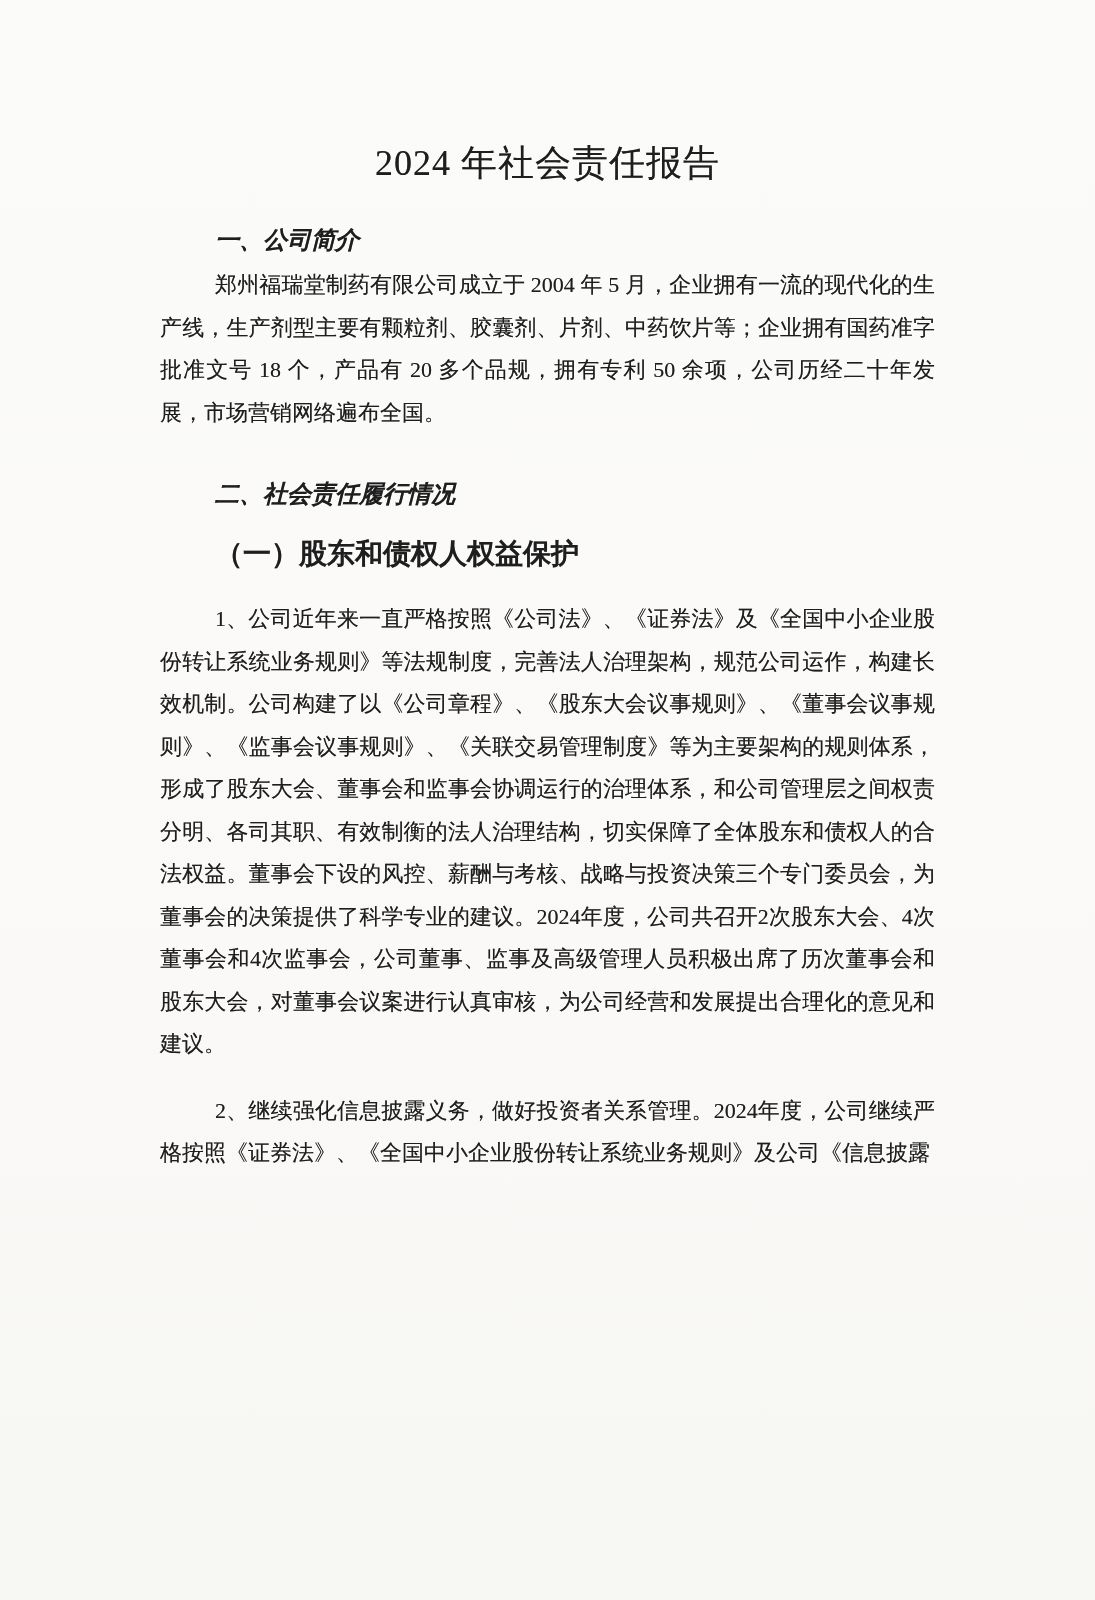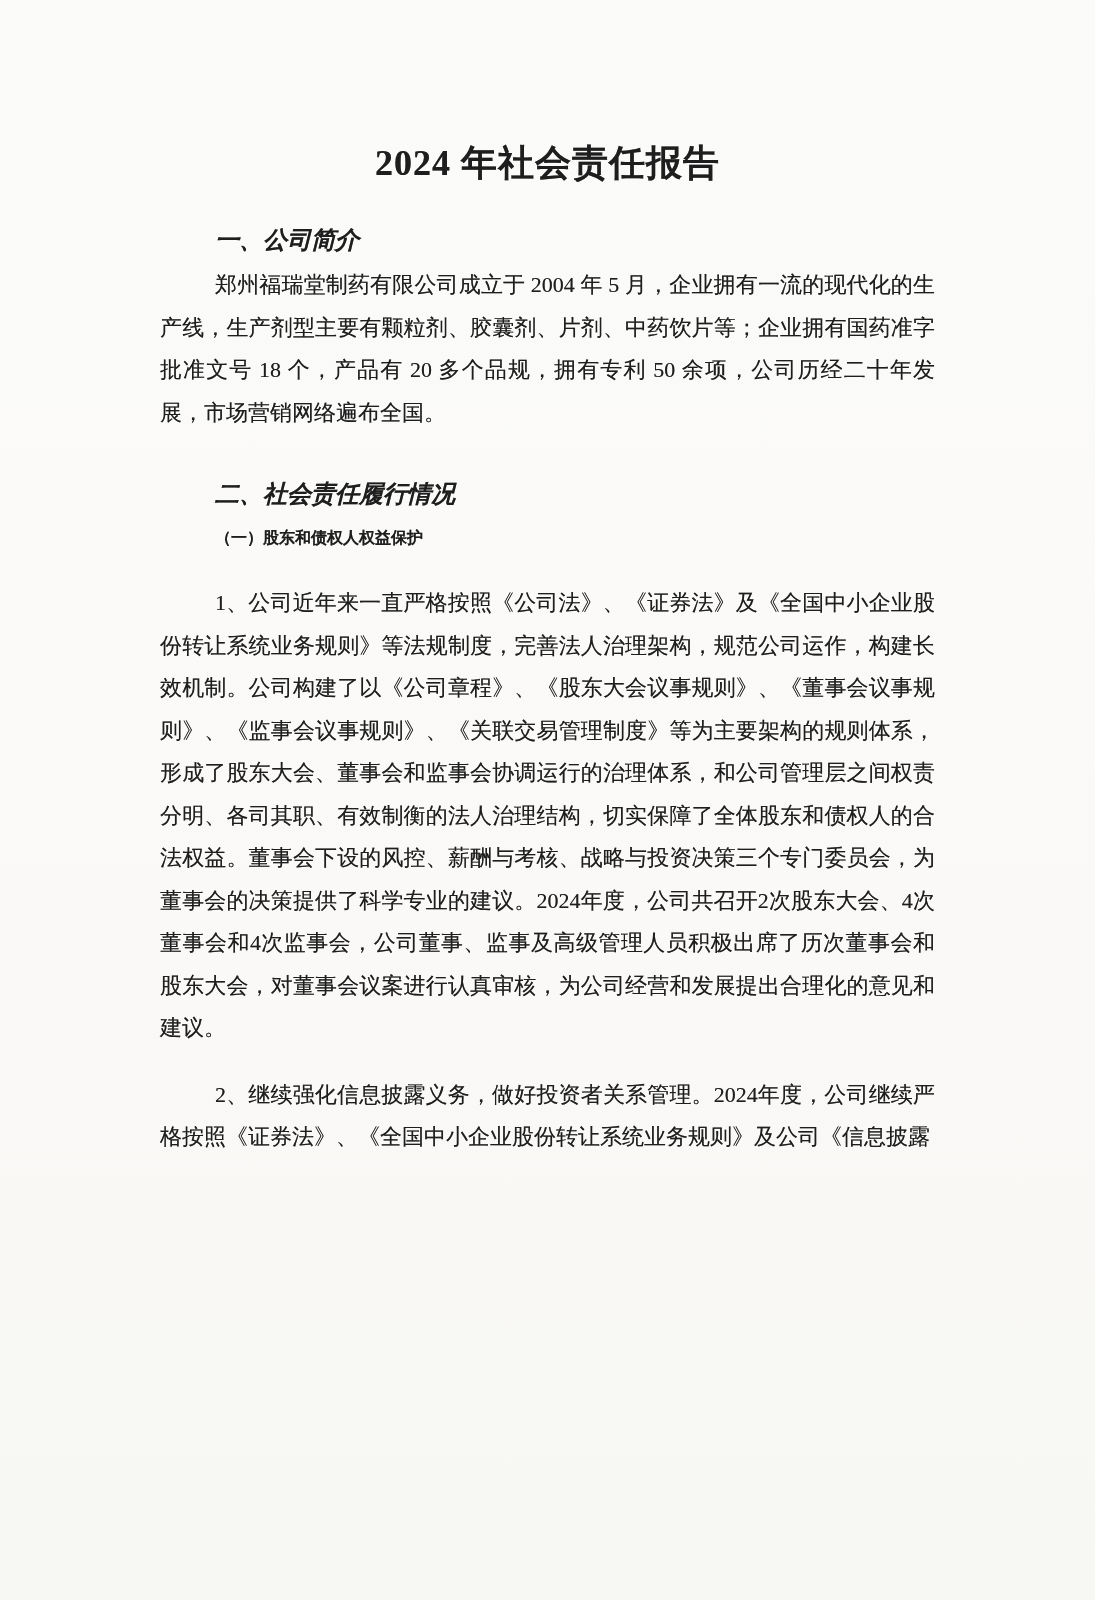--- a/index.html
+++ b/index.html
@@ -18,39 +18,39 @@
   .page {
     box-sizing: border-box;
     width: 1095px;
     height: 1600px;
     padding: 140px 160px 0 160px;
   }
   .doc-title {
     margin: 0;
     font-size: 36px;
     line-height: 46px;
-    font-weight: 700;
+    font-weight: 400;
     text-align: center;
     letter-spacing: 1px;
     text-shadow: 0 0 0.6px rgba(0,0,0,0.55);
   }
   .h-l1 {
     margin: 38px 0 0 0;
     padding-left: 55px;
     font-size: 24px;
     line-height: 32px;
     font-weight: 700;
     text-shadow: 0 0 0.5px rgba(0,0,0,0.5);
     font-style: italic;
   }
   .h-l1.csr { margin-top: 44px; }
   .h-l2 {
-    margin: 12px 0 0 0;
+    margin: 28px 0 0 0;
     padding-left: 55px;
-    font-size: 16px;
+    font-size: 28px;
     line-height: 32px;
     font-weight: 700;
     text-shadow: 0 0 0.5px rgba(0,0,0,0.5);
   }
   p.body {
     margin: 0;
     font-size: 22px;
     line-height: 42.5px;
     text-align: justify;
     text-indent: 55px;

